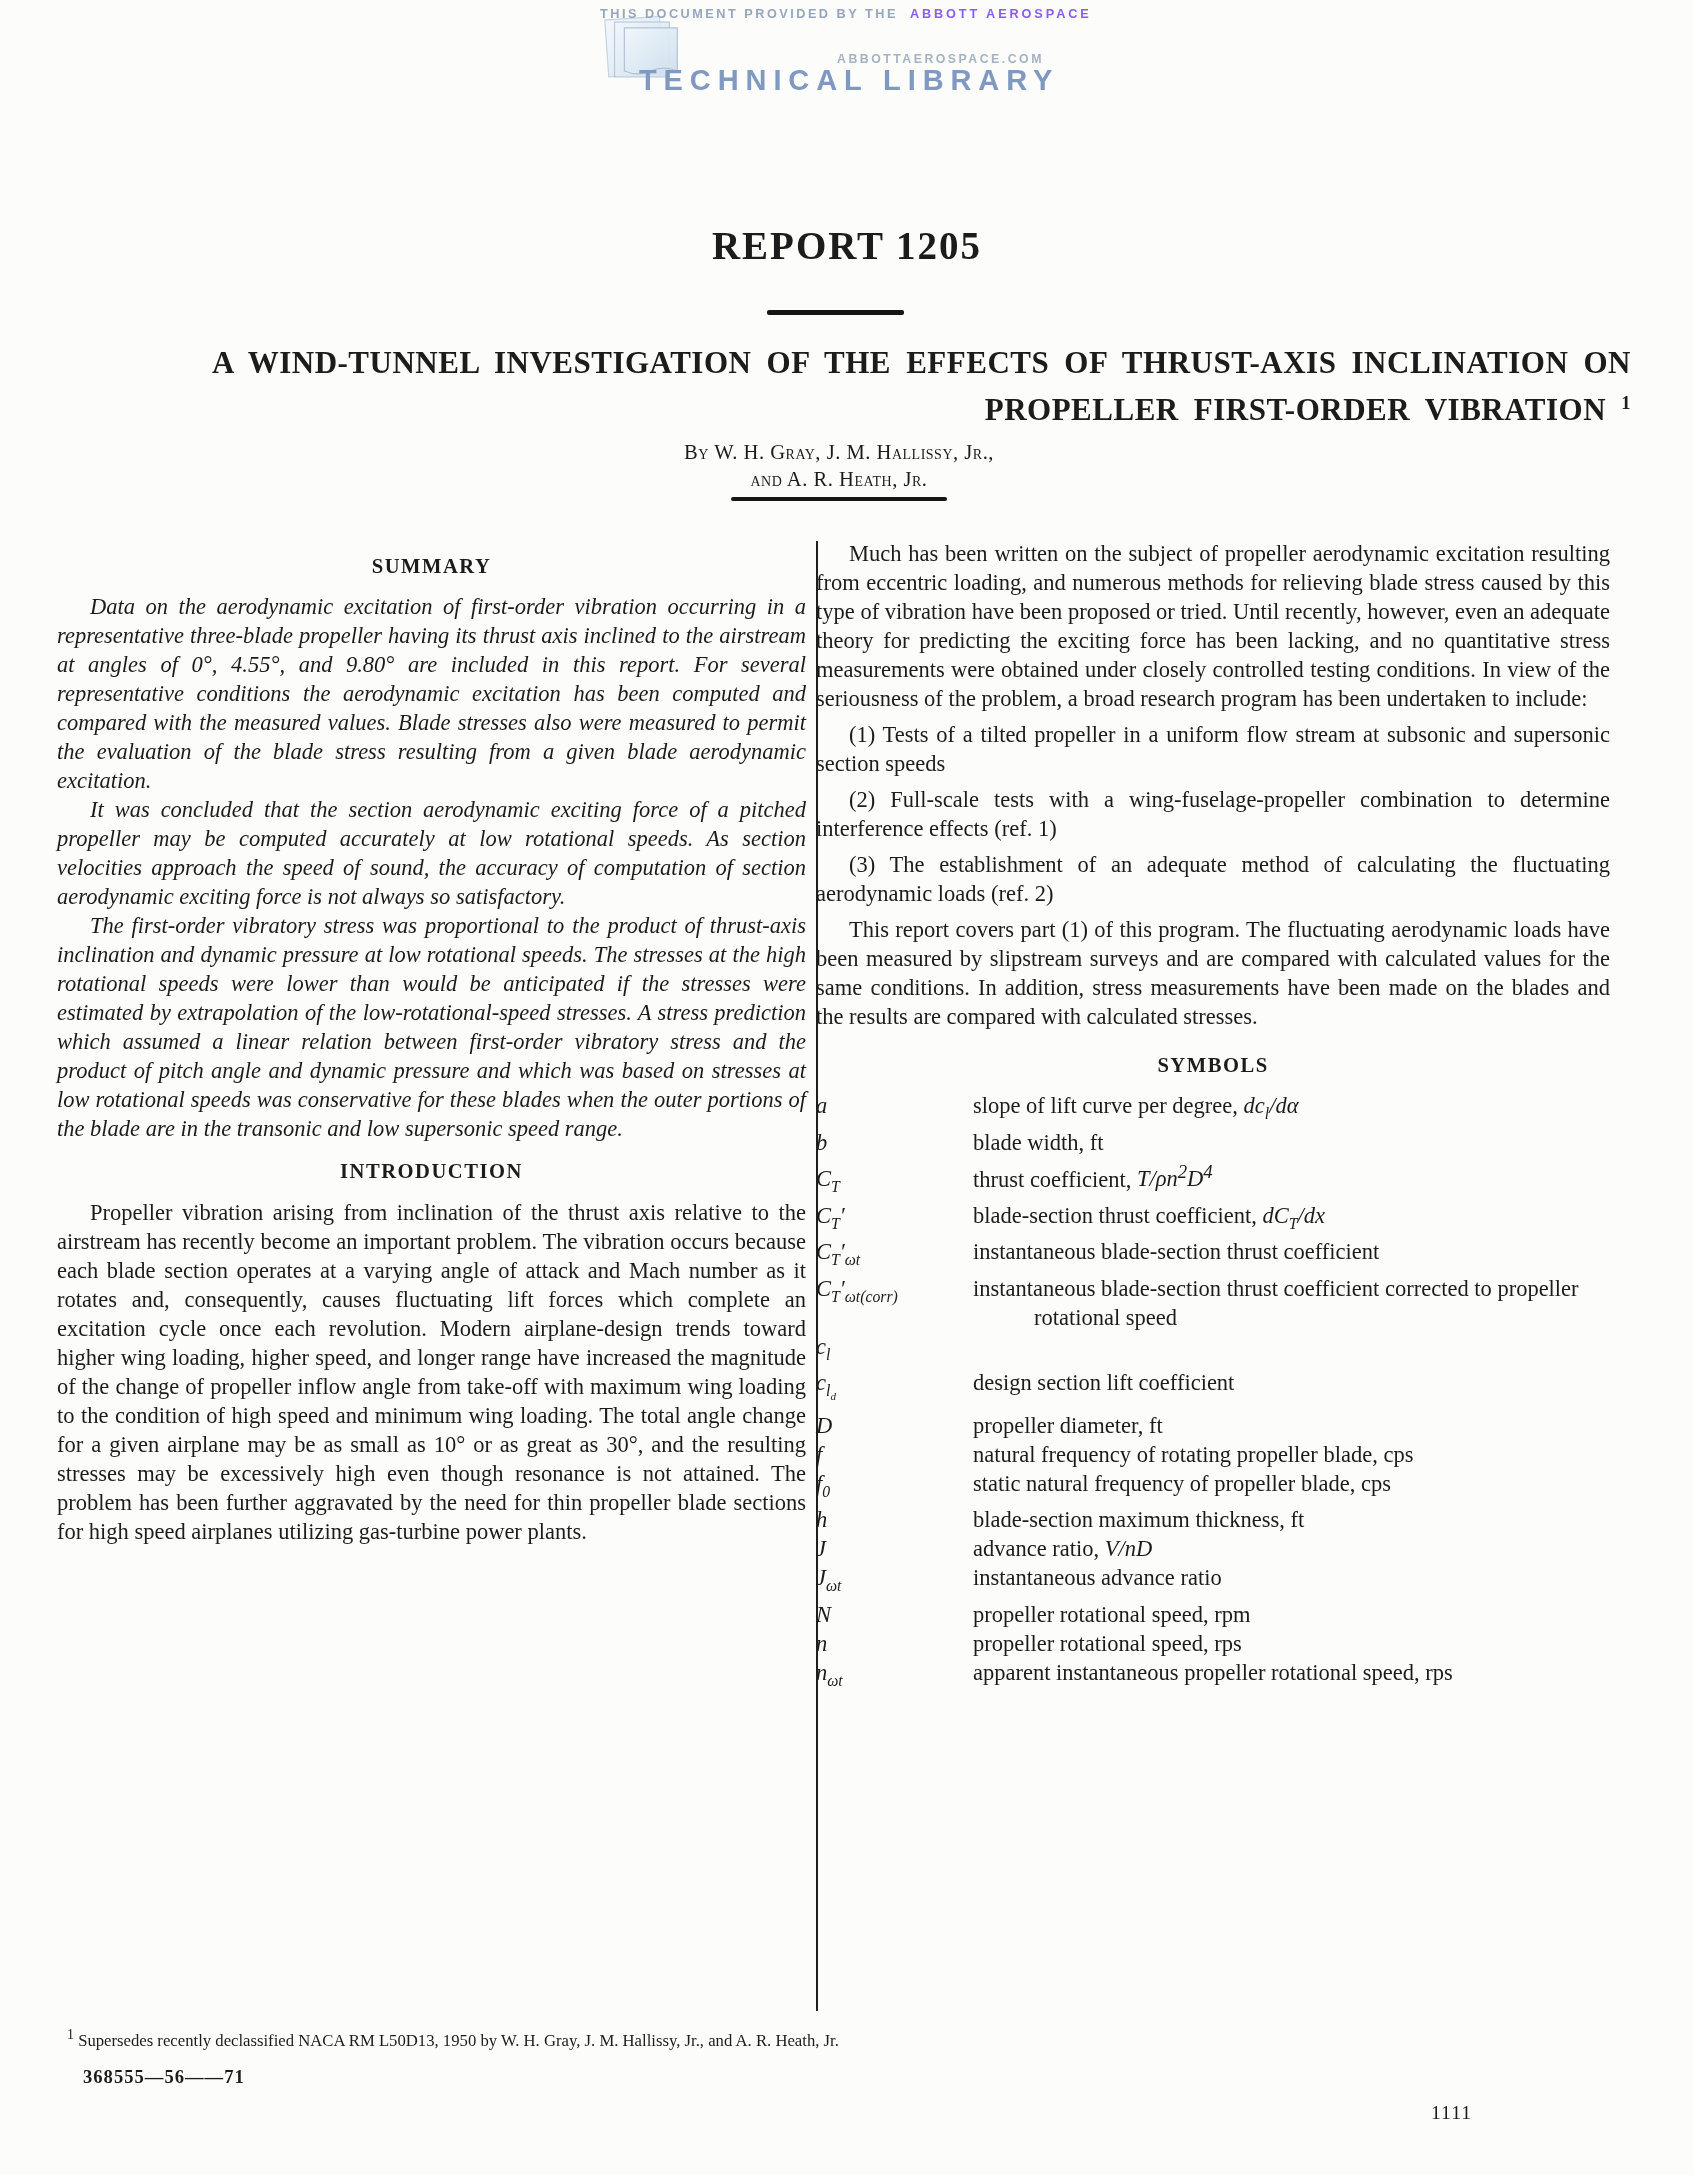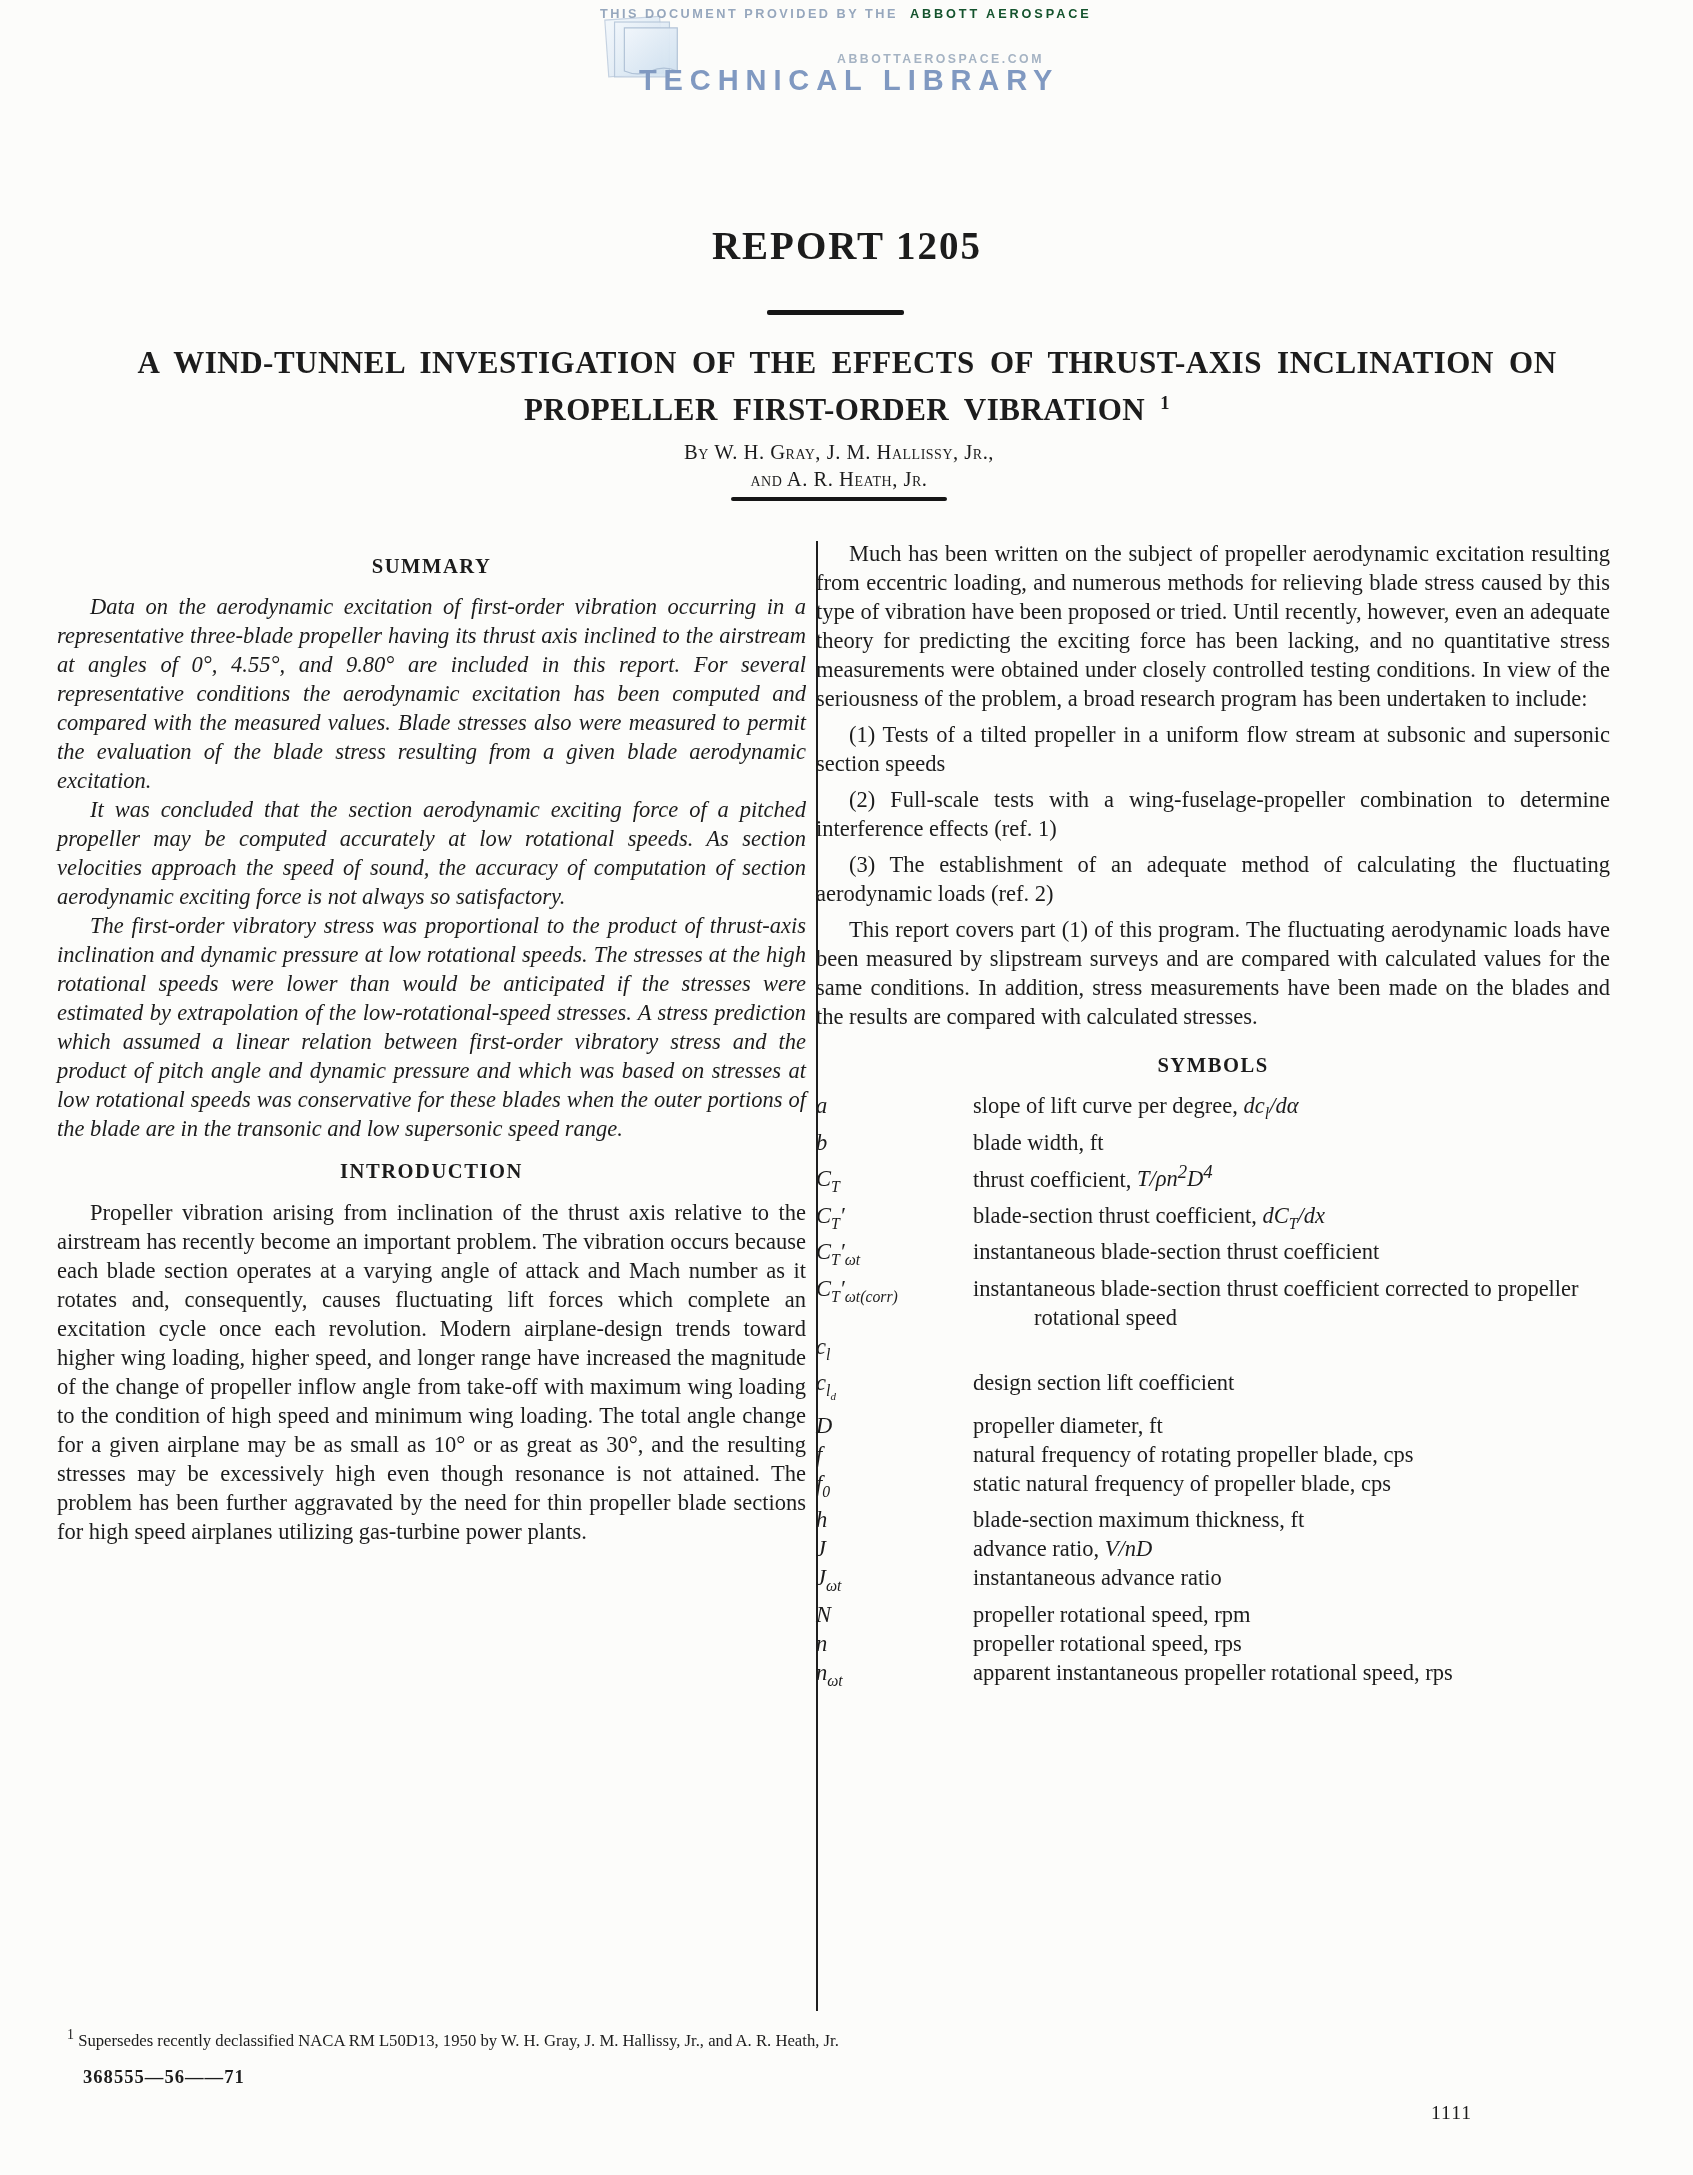--- a/index.html
+++ b/index.html
@@ -10,21 +10,21 @@
   }
 
   
   .watermark { position:absolute; top:0; left:0; width:100%; height:93px; }
   .wm-icon { position:absolute; left:593px; top:13.7px; }
   .wm-l1 {
     position:absolute; top:6.9px; left:600px; white-space:nowrap;
     font-family:"Liberation Sans","DejaVu Sans",sans-serif;
     font-size:12.7px; font-weight:bold; letter-spacing:2.5px; color:#96a7bd;
   }
-  .wm-l1 .brand { color:#14532d; letter-spacing:2.9px; }
+  .wm-l1 .brand { color:#8b5cf6; letter-spacing:2.9px; }
   .wm-l2 {
     position:absolute; top:19.6px; left:639px; white-space:nowrap;
     font-family:"Liberation Sans","DejaVu Sans",sans-serif;
     font-size:29px; font-weight:bold; letter-spacing:6.9px; color:#8099c1;margin-top:44px;
   }
   .wm-l3 {
     position:absolute; top:52px; left:837px; white-space:nowrap;
     font-family:"Liberation Sans","DejaVu Sans",sans-serif;
     font-size:12.3px; font-weight:bold; letter-spacing:2.5px; color:#a5b3c3;text-align:center;
   }
@@ -32,21 +32,21 @@
   
   .report-no {
     position:absolute; top:223px; left:0; width:1694px; text-align:center;
     font-size:39px; font-weight:bold; letter-spacing:2px;
   }
   .rule { position:absolute; background:#161616; }
   .rule-1 { top:310px; left:767px; width:137px; height:4.9px; border-radius:2px; }
   .rule-2 { top:497px; left:731px; width:216px; height:3.9px; border-radius:2px; }
   .main-title {
     position:absolute; top:343px; left:63px; width:1568px; margin:0;
-    text-align:center; font-size:31px; font-weight:bold; line-height:40px;
+    text-align:right; font-size:31px; font-weight:bold; line-height:40px;
     letter-spacing:0.5px; word-spacing:6.9px;
   }
   .main-title sup { font-size:60%; }
   .byline {
     position:absolute; top:439px; left:0; width:1678px; text-align:center;
     font-variant:small-caps; font-size:20.6px; line-height:27.4px; letter-spacing:0.5px;
   }
 
   
   .col { position:absolute; top:537px; font-size:22.5px; line-height:29px; }

